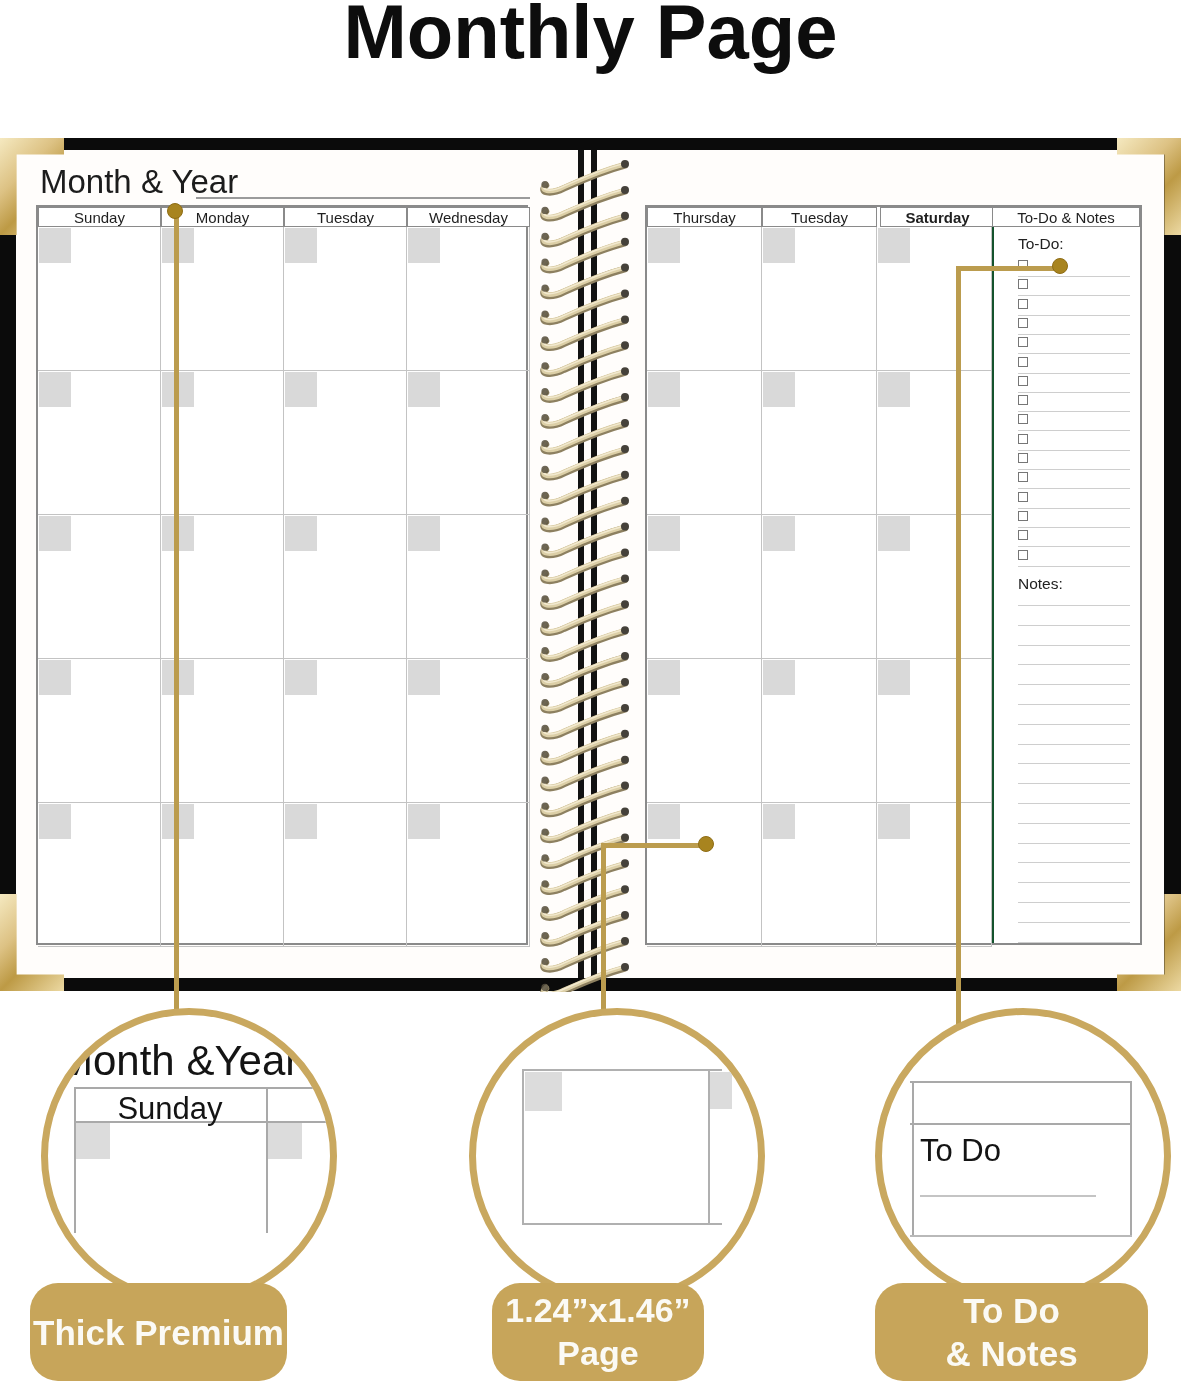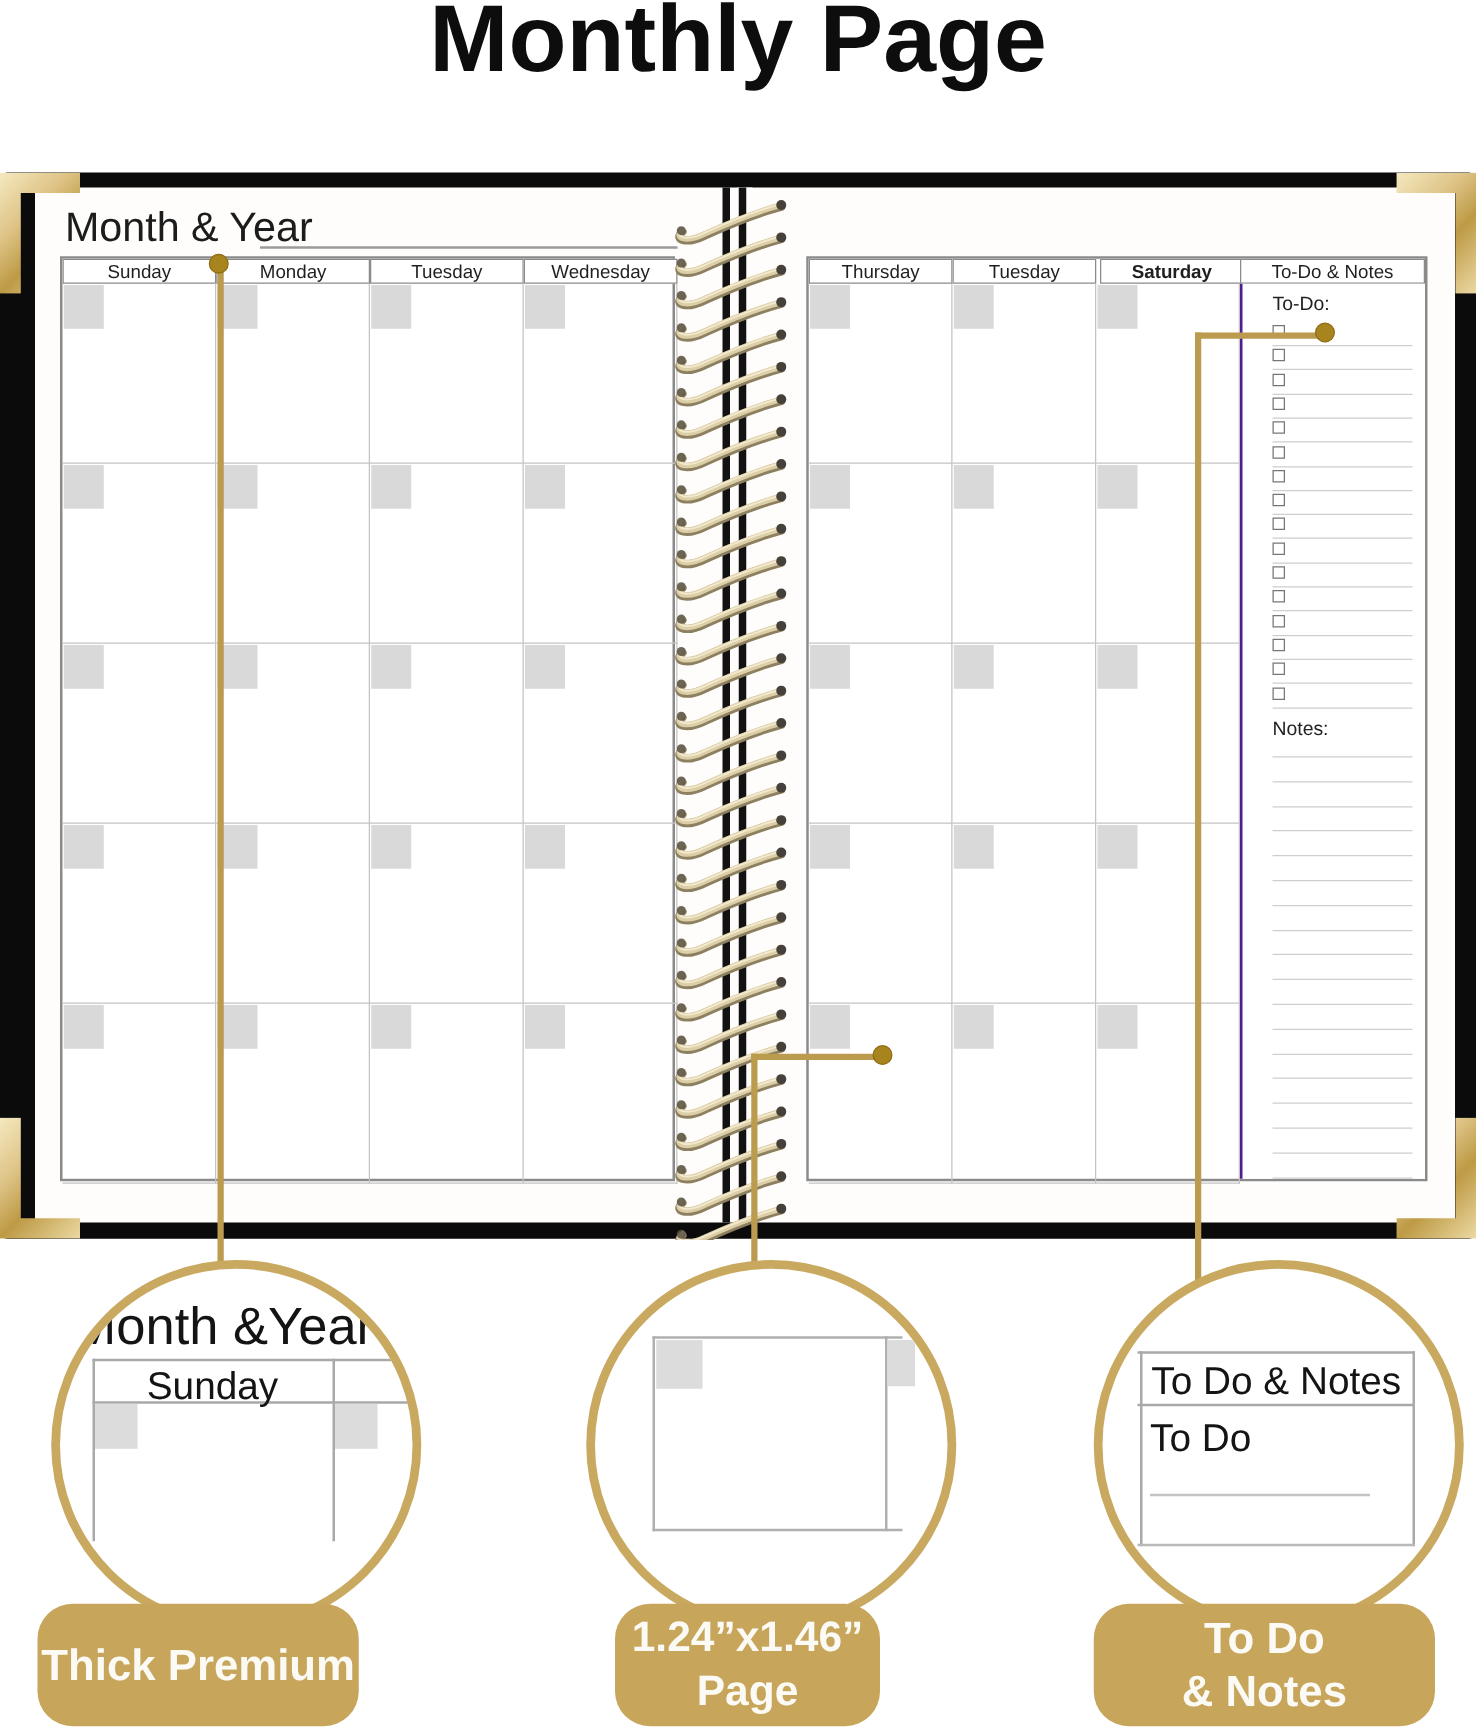--- a/index.html
+++ b/index.html
@@ -9,37 +9,37 @@
   
   .title{position:absolute;top:-4px;left:0;width:100%;text-align:center;
          font-size:76px;font-weight:700;color:#0d0d0d;line-height:72px;margin:0;}
   .subtitle{position:absolute;top:66px;left:0;width:100%;text-align:center;
          font-size:52px;font-weight:700;color:#0d0d0d;line-height:58px;}
 
   
   .planner{position:absolute;left:0;top:138px;width:1181px;height:853px;
            background:#0b0b0b;border-radius:6px;}
   .pg{position:absolute;top:12px;height:828px;background:#fffdfb;}
-  .pg-left{left:28px;width:574px;}
+  .pg-left{left:16px;width:574px;padding-left:36px;}
   .pg-right{left:590px;width:574px;}
 
   .my-label{position:absolute;left:24px;top:13px;font-size:33px;color:#1c1c1c;}
   .my-line{position:absolute;left:180px;top:47px;width:334px;height:2px;background:#9b9b9b;}
 
   .cal{position:absolute;border:2px solid #8a8a8a;box-sizing:border-box;background:#fff;}
   #cal-left{left:20px;top:55px;width:492px;height:740px;}
   #cal-right{left:55px;top:55px;width:497px;height:740px;}
 
   .hdr-cell{position:absolute;box-sizing:border-box;border:1px solid #8a8a8a;background:#fff;
             display:flex;align-items:center;justify-content:center;
             font-size:15px;color:#1f1f1f;}
   .cell{position:absolute;box-sizing:border-box;border-right:1px solid #c3c3c3;border-bottom:1px solid #c3c3c3;}
   .sq{position:absolute;left:1px;top:1px;width:32px;height:35px;background:#d9d9d9;}
 
-  .todo-panel{position:absolute;box-sizing:border-box;border-left:2px solid #4c1d95;background:#fff;}
+  .todo-panel{position:absolute;box-sizing:border-box;border-left:2px solid #14532d;background:#fff;}
   .todo-label{position:absolute;font-size:15.5px;color:#222;}
   .todo-row{position:absolute;border-bottom:1px solid #cecece;}
   .cb{position:absolute;left:0;top:2px;width:8px;height:8px;border:1px solid #767676;background:#fff;}
   .note-line{position:absolute;height:0;border-top:1px solid #cecece;}
 
   
   .strip{position:absolute;top:12px;width:6px;height:828px;background:#121212;z-index:5;}
   .s1{left:578px;} .s2{left:591px;}
   #spiral{position:absolute;left:528px;top:2px;width:124px;height:852px;z-index:6;}
 
@@ -476,21 +476,20 @@
     <div class="cline" style="left:46px;top:54px;width:200px;height:2px;background:#b0b0b0;"></div>
     <div class="cline" style="left:46px;top:54px;width:2px;height:156px;background:#b0b0b0;"></div>
     <div class="cline" style="left:232px;top:54px;width:2px;height:156px;background:#b0b0b0;"></div>
     <div class="cline" style="left:46px;top:208px;width:200px;height:2px;background:#b0b0b0;"></div>
     <div class="csq" style="left:49px;top:57px;width:37px;height:39px;"></div>
     <div class="csq" style="left:234px;top:57px;width:22px;height:37px;"></div>
   </div>
 
   <div class="detail dc3">
     <div class="cline" style="left:28px;top:66px;width:222px;height:2px;"></div>
-    <div class="c3-header">To Do &amp; Notes</div>
     <div class="cline" style="left:28px;top:108px;width:222px;height:2px;"></div>
     <div class="cline" style="left:30px;top:66px;width:2px;height:156px;"></div>
     <div class="cline" style="left:248px;top:66px;width:2px;height:156px;"></div>
     <div class="c3-todo">To Do</div>
     <div class="cline" style="left:38px;top:180px;width:176px;height:1.5px;background:#c4c4c4;"></div>
     <div class="cline" style="left:28px;top:220px;width:222px;height:1.5px;background:#b9b9b9;"></div>
   </div>
 
   <div class="badge b1">
     <span>Thick Premium</span>

